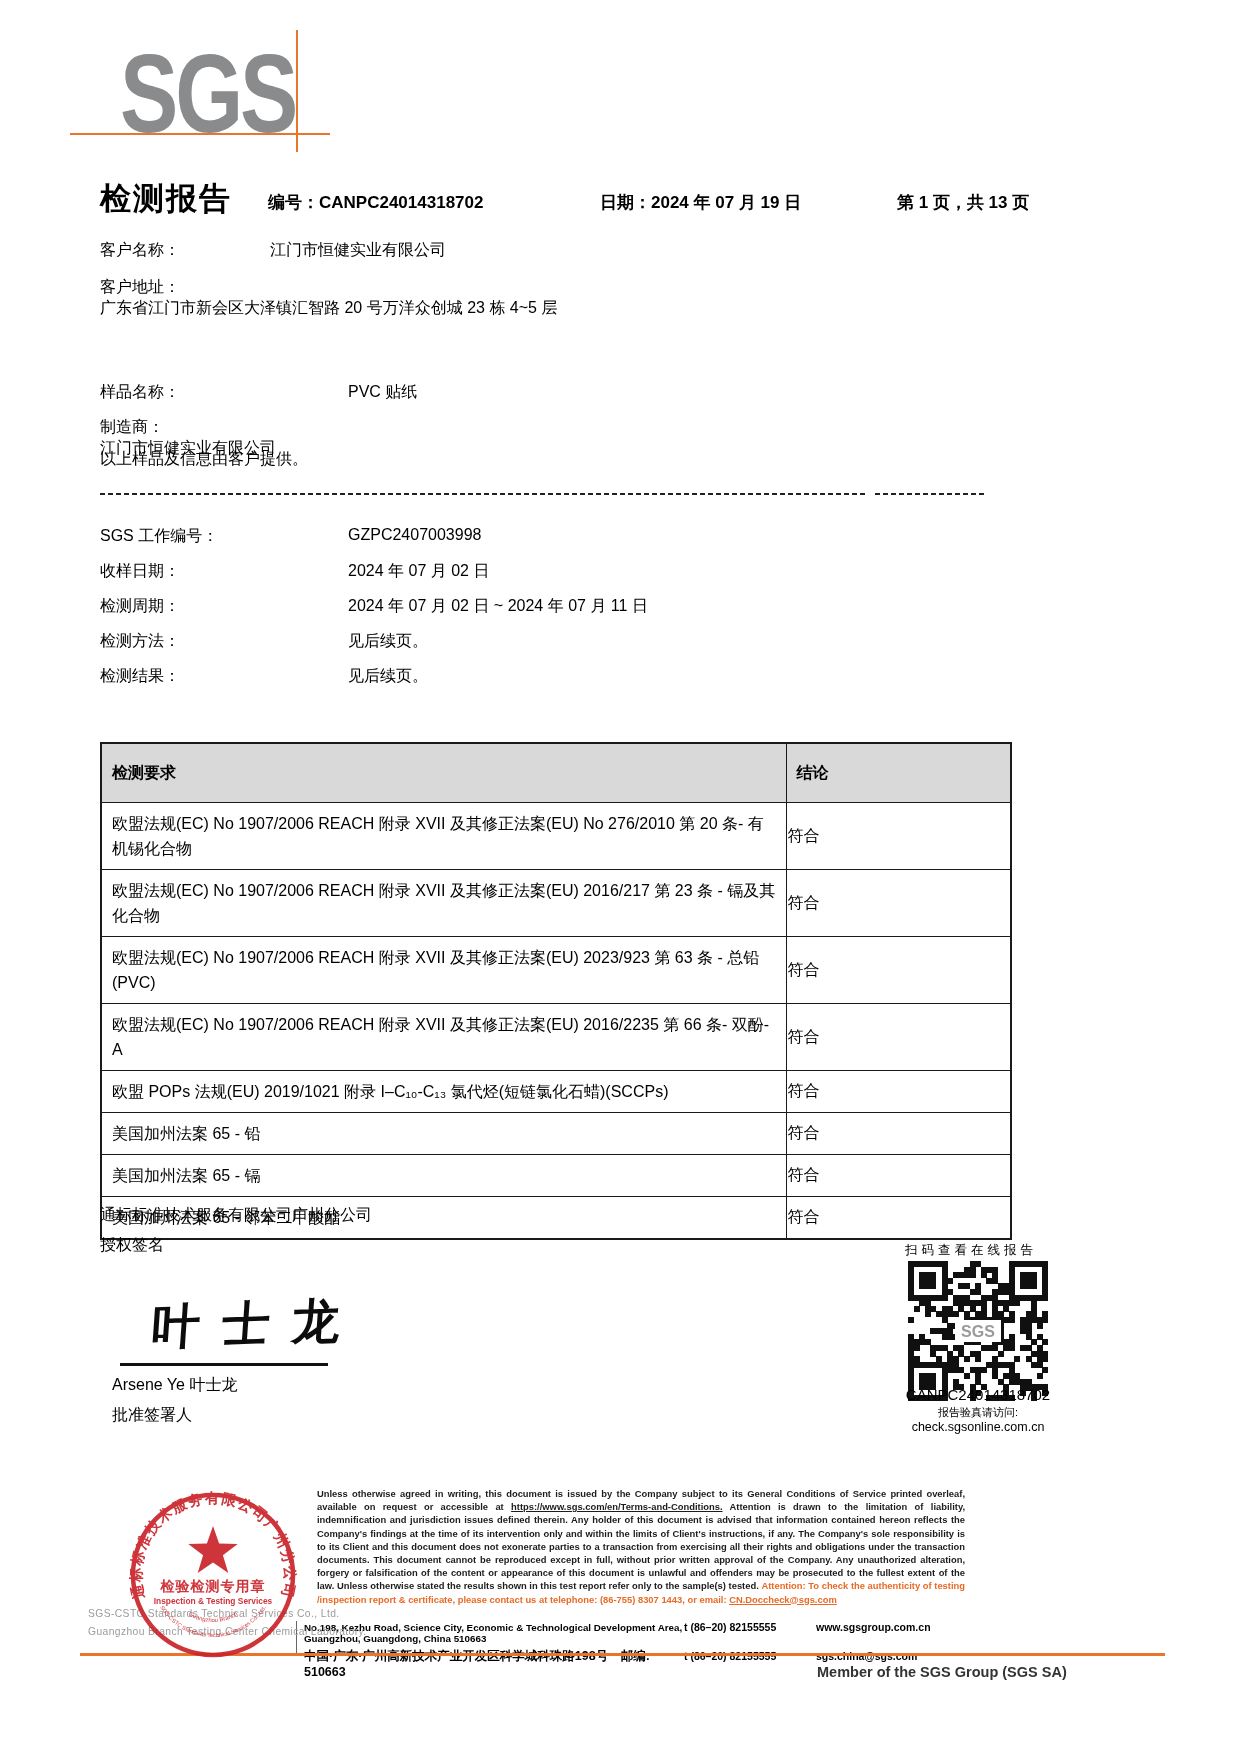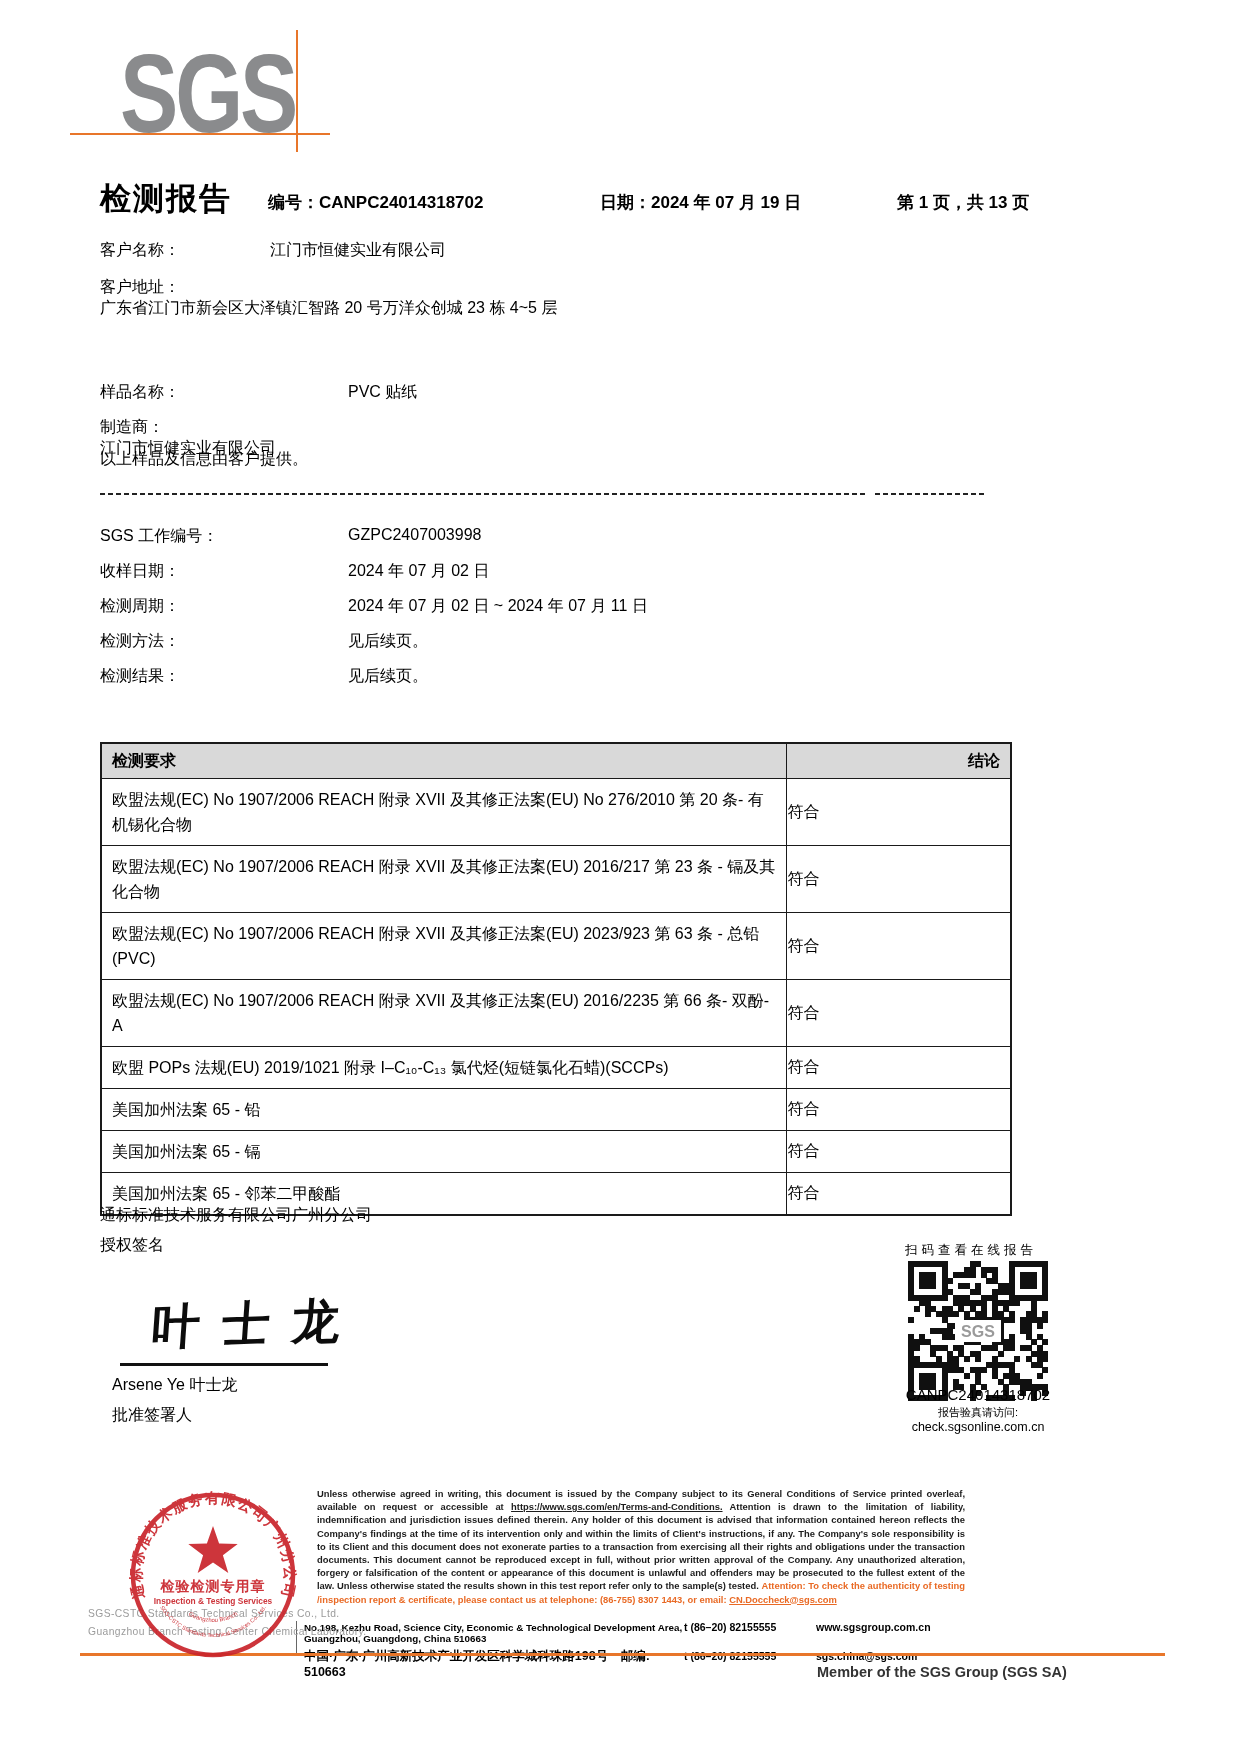--- a/index.html
+++ b/index.html
@@ -21,22 +21,22 @@
   .lbl-w348 .lbl{width:248px;}
   
   .dash-seg{height:2px;background:repeating-linear-gradient(90deg,#222 0 5px,transparent 5px 8px);}
   
   .job-row{height:35px;display:flex;align-items:flex-start;}
   .job-row .lbl{width:248px;}
   
   table.results{border-collapse:collapse;width:910px;table-layout:fixed;}
   table.results th,table.results td{border:1px solid #1a1a1a;font-size:16px;color:#000;}
   table.results{border:2px solid #1a1a1a;}
-  table.results th{background:#d9d9d9;font-weight:bold;text-align:left;padding:5px 10px;height:24px;}
-  table.results th.conc{text-align:right;}
+  table.results th{background:#d9d9d9;font-weight:bold;text-align:left;padding:17px 10px;height:24px;}
+  table.results th.conc{text-align:left;}
   table.results td.req{padding:8px 10px;line-height:25px;}
   table.results td.conc{text-align:left;}
   
   .sig-hand{font-family:cursive;font-size:48px;font-weight:700;letter-spacing:22px;color:#0c0c0c;
             transform:rotate(-2deg) skewX(-6deg);white-space:nowrap;}
   .sig-line{height:2.5px;background:#111;}
   
   .qr-caption{font-size:12.5px;letter-spacing:4px;color:#000;white-space:nowrap;}
   .qr-meta{text-align:center;color:#000;}
   .qr-meta .code{font-size:15px;}

